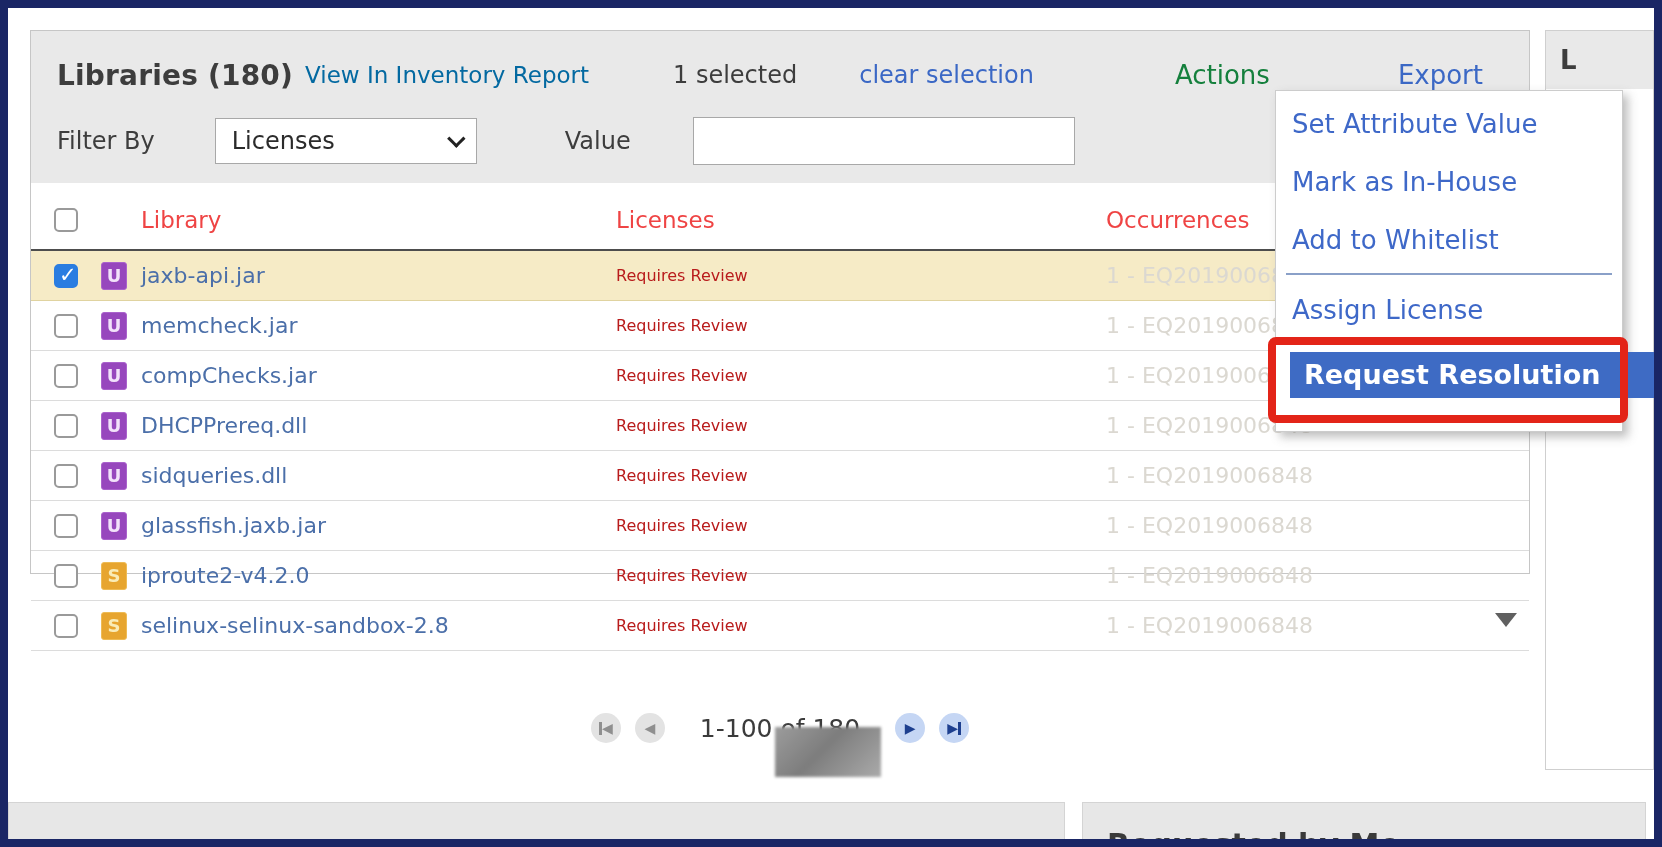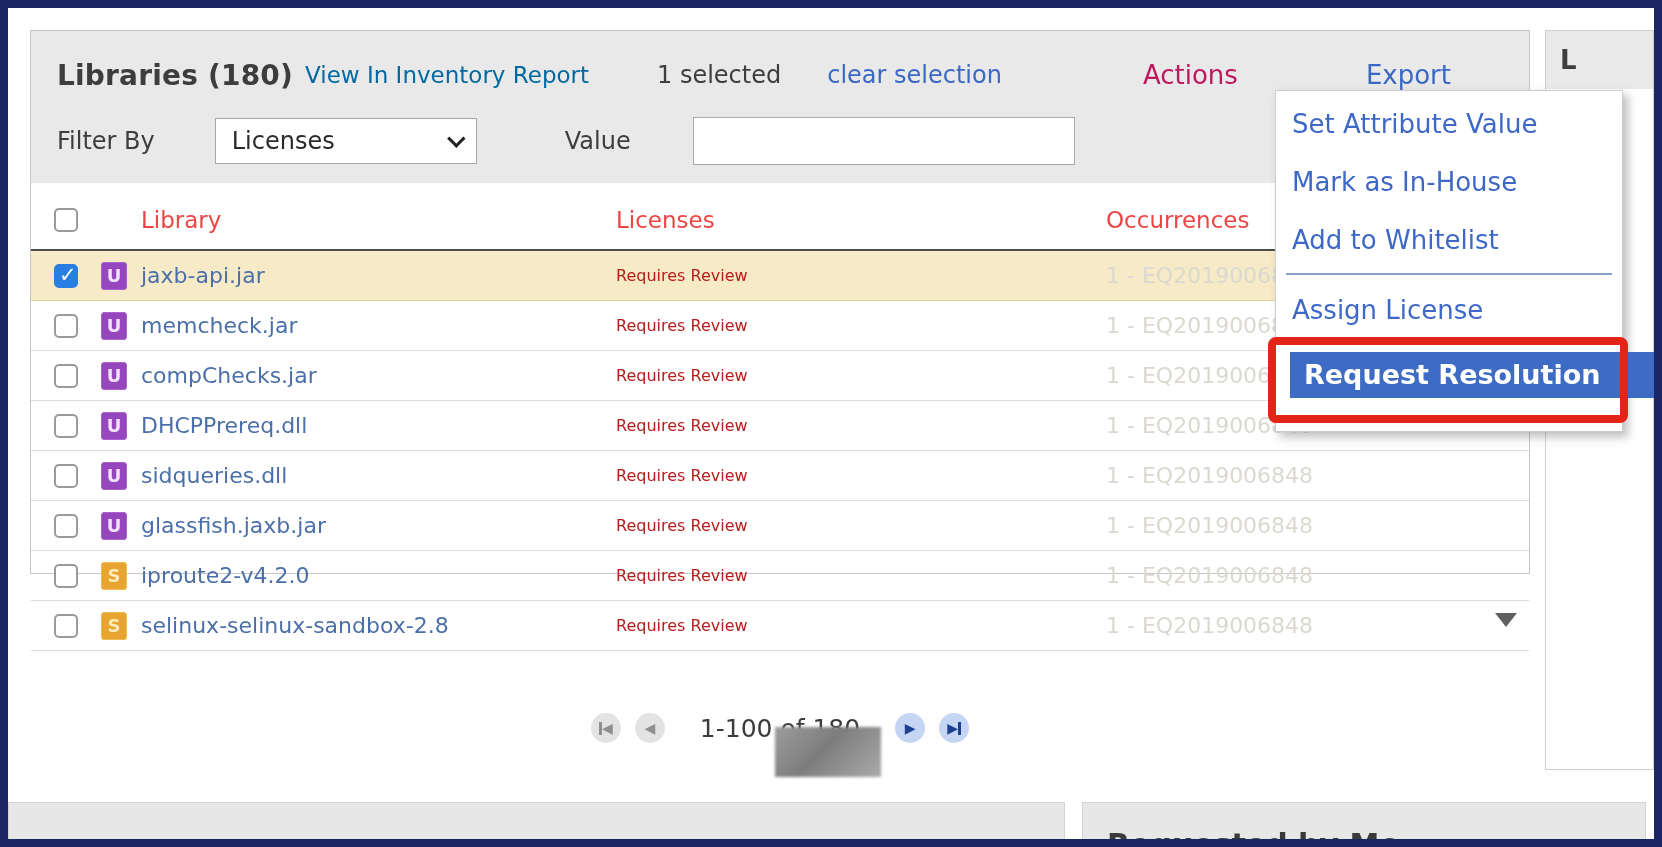--- a/index.html
+++ b/index.html
@@ -15,23 +15,23 @@
   .card {
     position:absolute; left:22px; top:22px; width:1500px; height:544px;
     background:#ffffff; border:1px solid #c6c6c6;
   }
   .card-header { background:#e9e9e9; height:152px; padding:16px 10px 0 26px; }
   .title-row { display:flex; align-items:center; height:56px; }
   .panel-title { font-size:28px; font-weight:600; color:#3d3d3d; letter-spacing:.2px; }
   .view-link { font-size:23px; color:#0369a1; margin-left:12px; cursor:pointer; }
   .sel-group { margin-left:auto; display:flex; align-items:center;gap:36px; }
   .sel-count { font-size:24px; color:#3d3d3d; }
-  .clear-link { font-size:24px; color:#3b68c5; margin-left:10px; cursor:pointer; }
-  .actions-link { font-size:26px; color:#be185d; margin-left:105px; cursor:pointer; }
-  .export-link { font-size:26px; color:#3b68c5; margin-left:92px; margin-right:68px; cursor:pointer; }
+  .clear-link { font-size:24px; color:#3b68c5; margin-left:26px; cursor:pointer; }
+  .actions-link { font-size:26px; color:#15803d; margin-left:105px; cursor:pointer; }
+  .export-link { font-size:26px; color:#3b68c5; margin-left:92px; margin-right:36px; cursor:pointer; }
 
   .filter-row { display:flex; align-items:center; margin-top:14px;gap:44px; }
   .filter-label { font-size:24px; color:#3d3d3d; }
   .select-box {
     width:262px; height:46px; background:#fff; border:1px solid #a8a8a8;
     margin-left:16px; display:flex; align-items:center; justify-content:space-between;
     padding:0 16px; font-size:24px; color:#2b2b2b; cursor:pointer;
   }
   .chevron {
     width:13px; height:13px; border-right:3px solid #222; border-bottom:3px solid #222;

